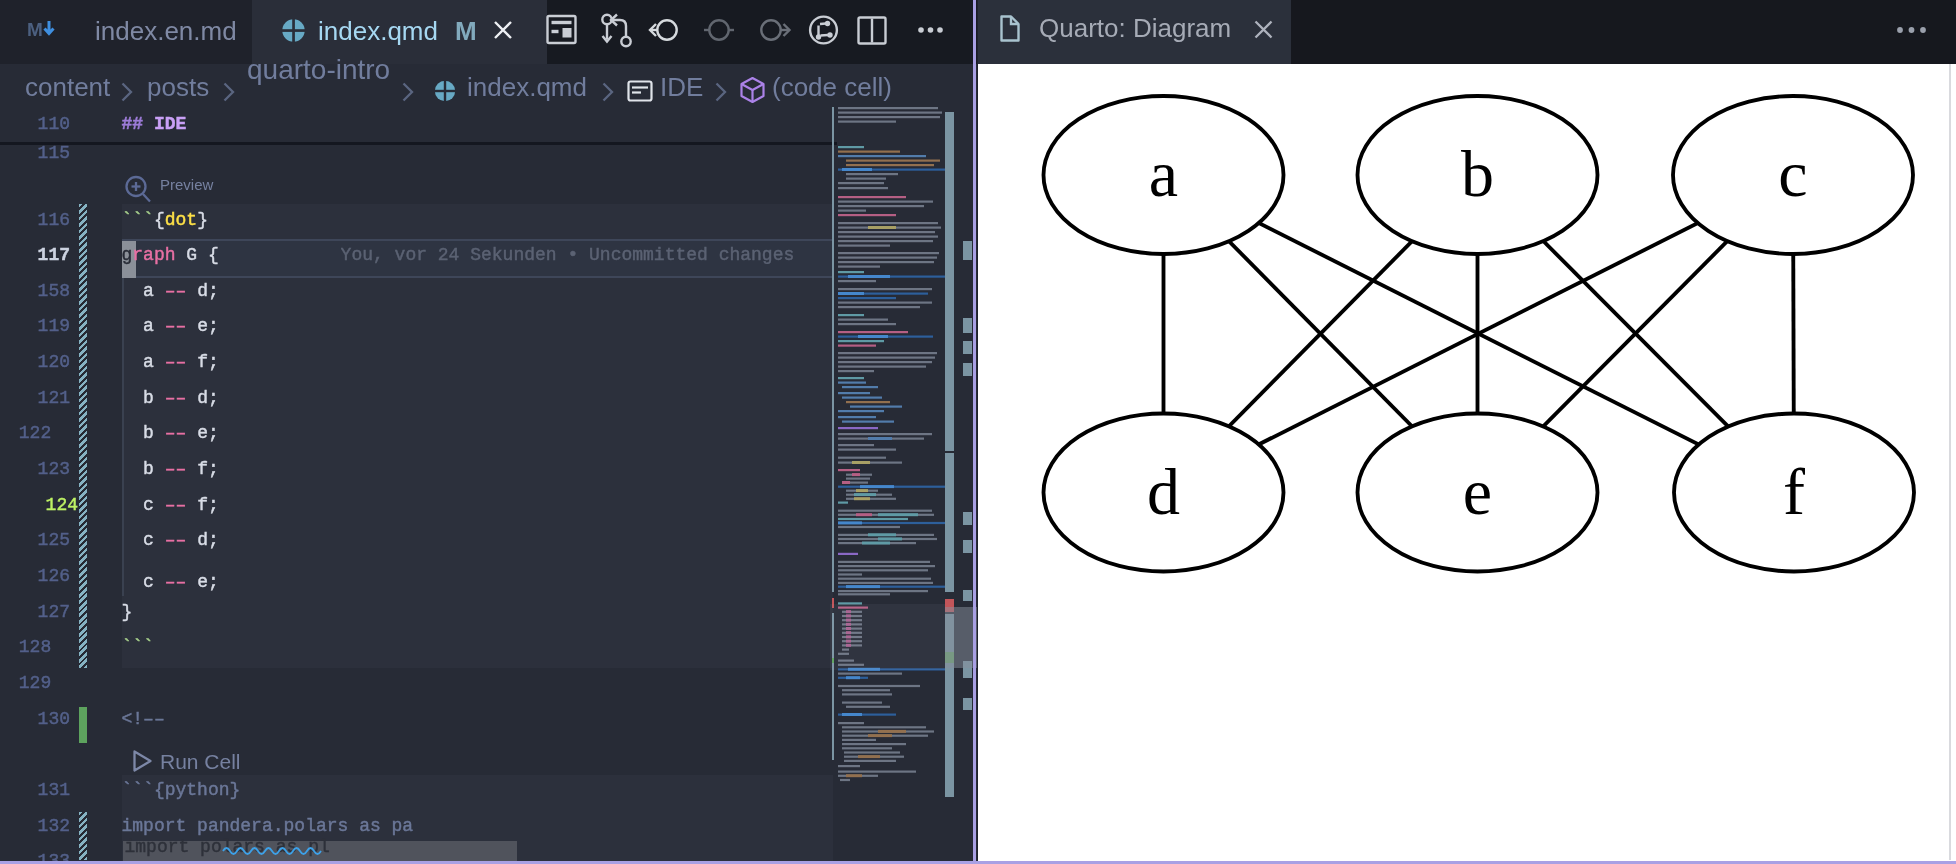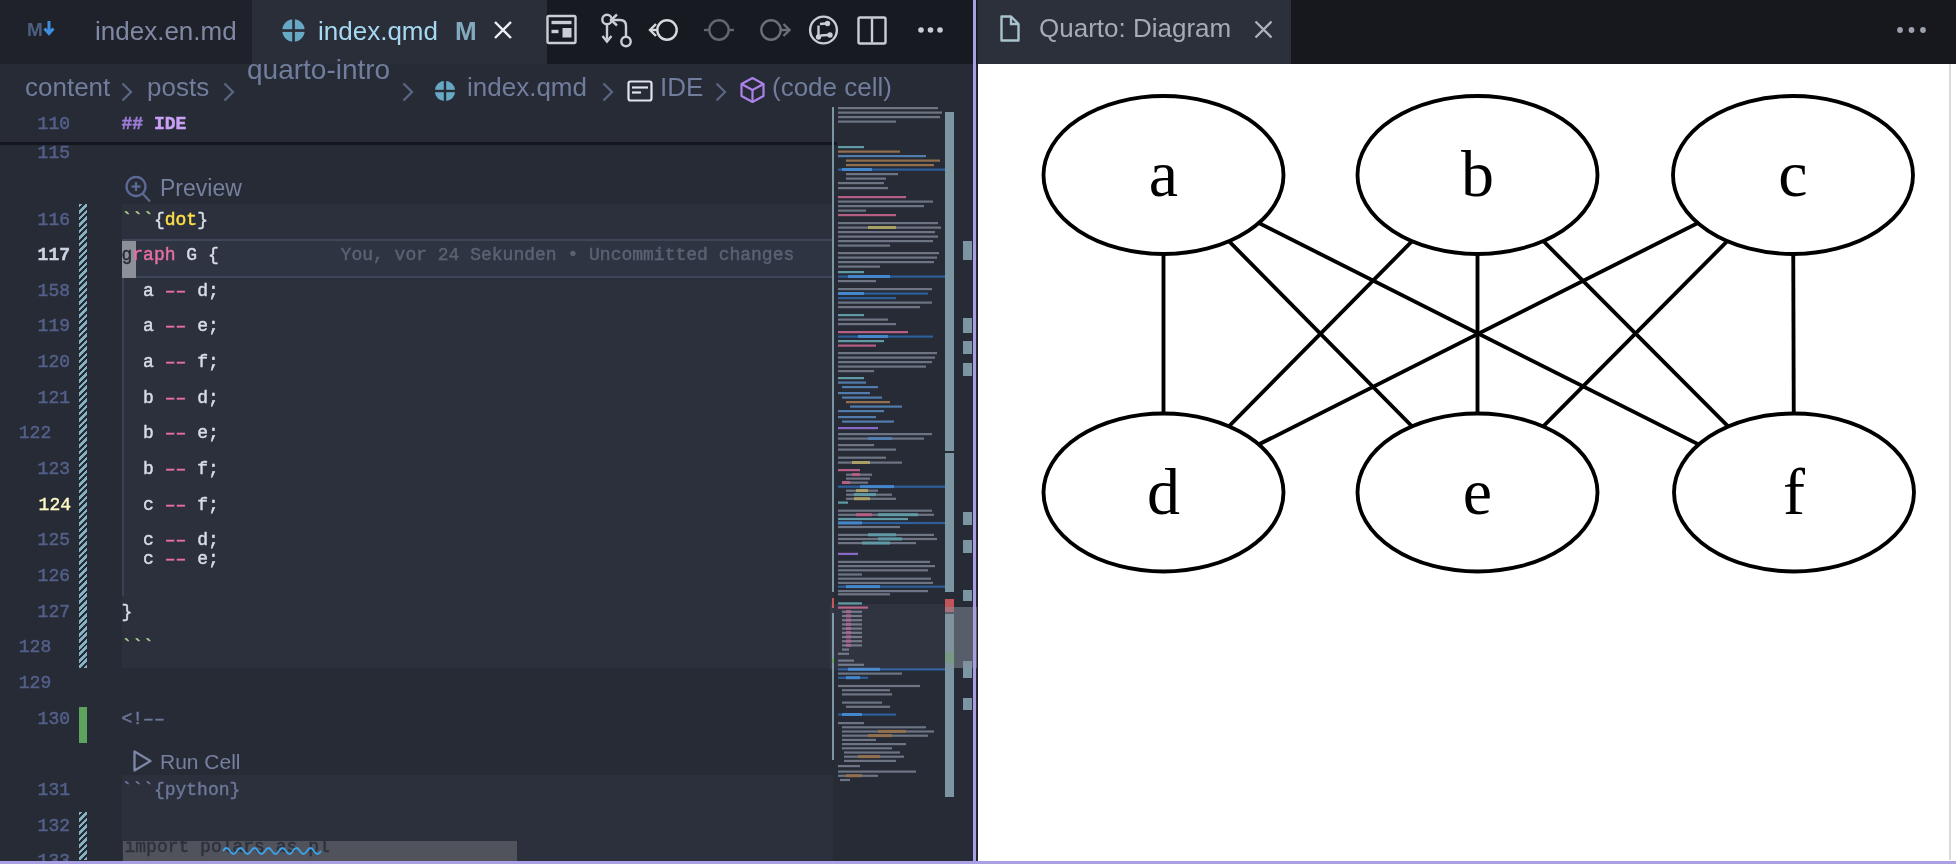--- a/index.html
+++ b/index.html
@@ -124,59 +124,60 @@
 <div class="a" style="left:79.2px;top:707.4px;width:7.6px;height:35.65px;background:#5da35e"></div>
 <div class="a mono" style="left:0;top:143.7px;width:70px;text-align:right;font-weight:normal;color:#53608a">115</div>
 <svg style="left:124px;top:175px" width="30" height="30" viewBox="0 0 30 30">
 <g stroke="#5c6a96" stroke-width="2.3" fill="none">
 <circle cx="12" cy="11.5" r="9.5"></circle>
 <line x1="12" y1="7" x2="12" y2="16"></line>
 <line x1="7.5" y1="11.5" x2="16.5" y2="11.5"></line>
 <line x1="19" y1="19" x2="26" y2="26.5"></line>
 </g>
     </svg>
-<div class="a" style="left:160px;top:177.2px;font-size:23px;color:#7681a0">Preview</div>
+<div class="a" style="left:160px;top:177.2px;font-size:15px;color:#7681a0">Preview</div>
 <div class="a mono" style="left:0;top:210.5px;width:70px;text-align:right;font-weight:normal;color:#53608a">116</div>
 <div class="a mono" style="left:121.5px;top:210.5px;color:#d8dce6"><span style="color:#a5cd8a">```</span><span style="color:#d8dce6">{</span><span style="color:#fde047">dot</span><span style="color:#d8dce6">}</span></div>
 <div class="a mono" style="left:0;top:246.15px;width:70px;text-align:right;font-weight:bold;color:#ccd2e0">117</div>
 <div class="a" style="left:121.5px;top:240.95000000000002px;width:14.103px;height:36.6px;background:#8b9099"></div>
 <div class="a mono" style="left:121.5px;top:246.15px;color:#d8dce6"><span style="color:#272b36">g</span><span style="color:#e870a4">raph</span><span style="color:#d8dce6"> G {</span></div>
 <div class="a mono" style="left:340.6px;top:246.15px;width:491.4px;overflow:hidden;color:#5b6273">You, vor 24 Sekunden • Uncommitted changes</div>
 <div class="a mono" style="left:0;top:281.8px;width:70px;text-align:right;font-weight:normal;color:#53608a">158</div>
 <div class="a mono" style="left:121.5px;top:281.8px;color:#d8dce6"><span style="color:#d8dce6">  a </span><span style="color:#e870a4">––</span><span style="color:#d8dce6"> d;</span></div>
 <div class="a mono" style="left:0;top:317.45px;width:70px;text-align:right;font-weight:normal;color:#53608a">119</div>
 <div class="a mono" style="left:121.5px;top:317.45px;color:#d8dce6"><span style="color:#d8dce6">  a </span><span style="color:#e870a4">––</span><span style="color:#d8dce6"> e;</span></div>
 <div class="a mono" style="left:0;top:353.09999999999997px;width:70px;text-align:right;font-weight:normal;color:#53608a">120</div>
 <div class="a mono" style="left:121.5px;top:353.09999999999997px;color:#d8dce6"><span style="color:#d8dce6">  a </span><span style="color:#e870a4">––</span><span style="color:#d8dce6"> f;</span></div>
 <div class="a mono" style="left:0;top:388.75px;width:70px;text-align:right;font-weight:normal;color:#53608a">121</div>
 <div class="a mono" style="left:121.5px;top:388.75px;color:#d8dce6"><span style="color:#d8dce6">  b </span><span style="color:#e870a4">––</span><span style="color:#d8dce6"> d;</span></div>
 <div class="a mono" style="left:0;top:424.4px;width:70px;text-align:center;font-weight:normal;color:#53608a">122</div>
 <div class="a mono" style="left:121.5px;top:424.4px;color:#d8dce6"><span style="color:#d8dce6">  b </span><span style="color:#e870a4">––</span><span style="color:#d8dce6"> e;</span></div>
 <div class="a mono" style="left:0;top:460.05px;width:70px;text-align:right;font-weight:normal;color:#53608a">123</div>
 <div class="a mono" style="left:121.5px;top:460.05px;color:#d8dce6"><span style="color:#d8dce6">  b </span><span style="color:#e870a4">––</span><span style="color:#d8dce6"> f;</span></div>
-<div class="a mono" style="left:1px;top:495.7px;width:70px;text-align:right;font-weight:normal;color:#fef9c3">124</div>
+<div class="a mono" style="left:8px;top:495.7px;width:70px;text-align:right;font-weight:normal;color:#bef264">124</div>
 <div class="a mono" style="left:121.5px;top:495.7px;color:#d8dce6"><span style="color:#d8dce6">  c </span><span style="color:#e870a4">––</span><span style="color:#d8dce6"> f;</span></div>
 <div class="a mono" style="left:0;top:531.35px;width:70px;text-align:right;font-weight:normal;color:#53608a">125</div>
 <div class="a mono" style="left:121.5px;top:531.35px;color:#d8dce6"><span style="color:#d8dce6">  c </span><span style="color:#e870a4">––</span><span style="color:#d8dce6"> d;</span></div>
 <div class="a mono" style="left:0;top:567.0px;width:70px;text-align:right;font-weight:normal;color:#53608a">126</div>
-<div class="a mono" style="left:121.5px;top:550px;color:#d8dce6"><span style="color:#d8dce6">  c </span><span style="color:#e870a4">––</span><span style="color:#d8dce6"> e;</span></div>
+<div class="a mono" style="left:121.5px;top:573px;color:#d8dce6"><span style="color:#d8dce6">  c </span><span style="color:#e870a4">––</span><span style="color:#d8dce6"> e;</span></div>
 <div class="a mono" style="left:0;top:602.6500000000001px;width:70px;text-align:right;font-weight:normal;color:#53608a">127</div>
 <div class="a mono" style="left:121.5px;top:602.6500000000001px;color:#d8dce6"><span style="color:#d8dce6">}</span></div>
 <div class="a mono" style="left:0;top:638.3px;width:70px;text-align:center;font-weight:normal;color:#53608a">128</div>
 <div class="a mono" style="left:121.5px;top:638.3px;color:#d8dce6"><span style="color:#a5cd8a">```</span></div>
 <div class="a mono" style="left:0;top:673.95px;width:70px;text-align:center;font-weight:normal;color:#53608a">129</div>
 <div class="a mono" style="left:0;top:709.6px;width:70px;text-align:right;font-weight:normal;color:#53608a">130</div>
 <div class="a mono" style="left:121.5px;top:709.6px;color:#d8dce6"><span style="color:#6b7798">&lt;!––</span></div>
 <svg style="left:131px;top:748px" width="24" height="26" viewBox="0 0 24 26">
 <path d="M3.5 3.5 L19.5 13 L3.5 22.5 Z" stroke="#7d88a8" stroke-width="2.3" fill="none" stroke-linejoin="round"></path>
 </svg>
 <div class="a" style="left:160px;top:750.6px;font-size:21px;color:#7681a0">Run Cell</div>
 <div class="a mono" style="left:0;top:780.9000000000001px;width:70px;text-align:right;font-weight:normal;color:#53608a">131</div>
 <div class="a mono" style="left:121.5px;top:780.9000000000001px;color:#d8dce6"><span style="color:#6b7798">```{python}</span></div>
 <div class="a mono" style="left:0;top:816.55px;width:70px;text-align:right;font-weight:normal;color:#53608a">132</div>
+<div class="a mono" style="left:121.5px;top:816.55px;color:#d8dce6"><span style="color:#6b7798">import pandera.polars as pa</span></div>
 <div class="a mono" style="left:0;top:852.2px;width:70px;text-align:right;font-weight:normal;color:#53608a">133</div>
 <div class="a" style="left:122.5px;top:841px;width:394px;height:21px;background:#50535c"></div>
 <div class="a mono" style="left:124.5px;top:838.31px;color:#2e313a">import polars as pl</div>
 <svg style="left:223px;top:845px" width="100" height="9" viewBox="0 0 100 9">
 <path d="M0 6 Q 3.5 0, 7 6 T 14 6 T 21 6 T 28 6 T 35 6 T 42 6 T 49 6 T 56 6 T 63 6 T 70 6 T 77 6 T 84 6 T 91 6 T 98 6" stroke="#3da1e8" stroke-width="1.8" fill="none"></path>
 </svg>
 <div class="a" style="left:0;top:106px;width:837px;height:36px;background:#272b36"></div>
 <div class="a" style="left:0;top:142px;width:837px;height:2.5px;background:#141720"></div>
 <div class="a mono" style="left:0;top:115.0px;width:70px;text-align:right;font-weight:normal;color:#53608a">110</div>
 <div class="a mono" style="left:121.5px;top:115.0px;font-weight:bold"><span style="color:#9d7cd8">##</span><span style="color:#d8dce6"> </span><span style="color:#c9a0f6">IDE</span></div>

